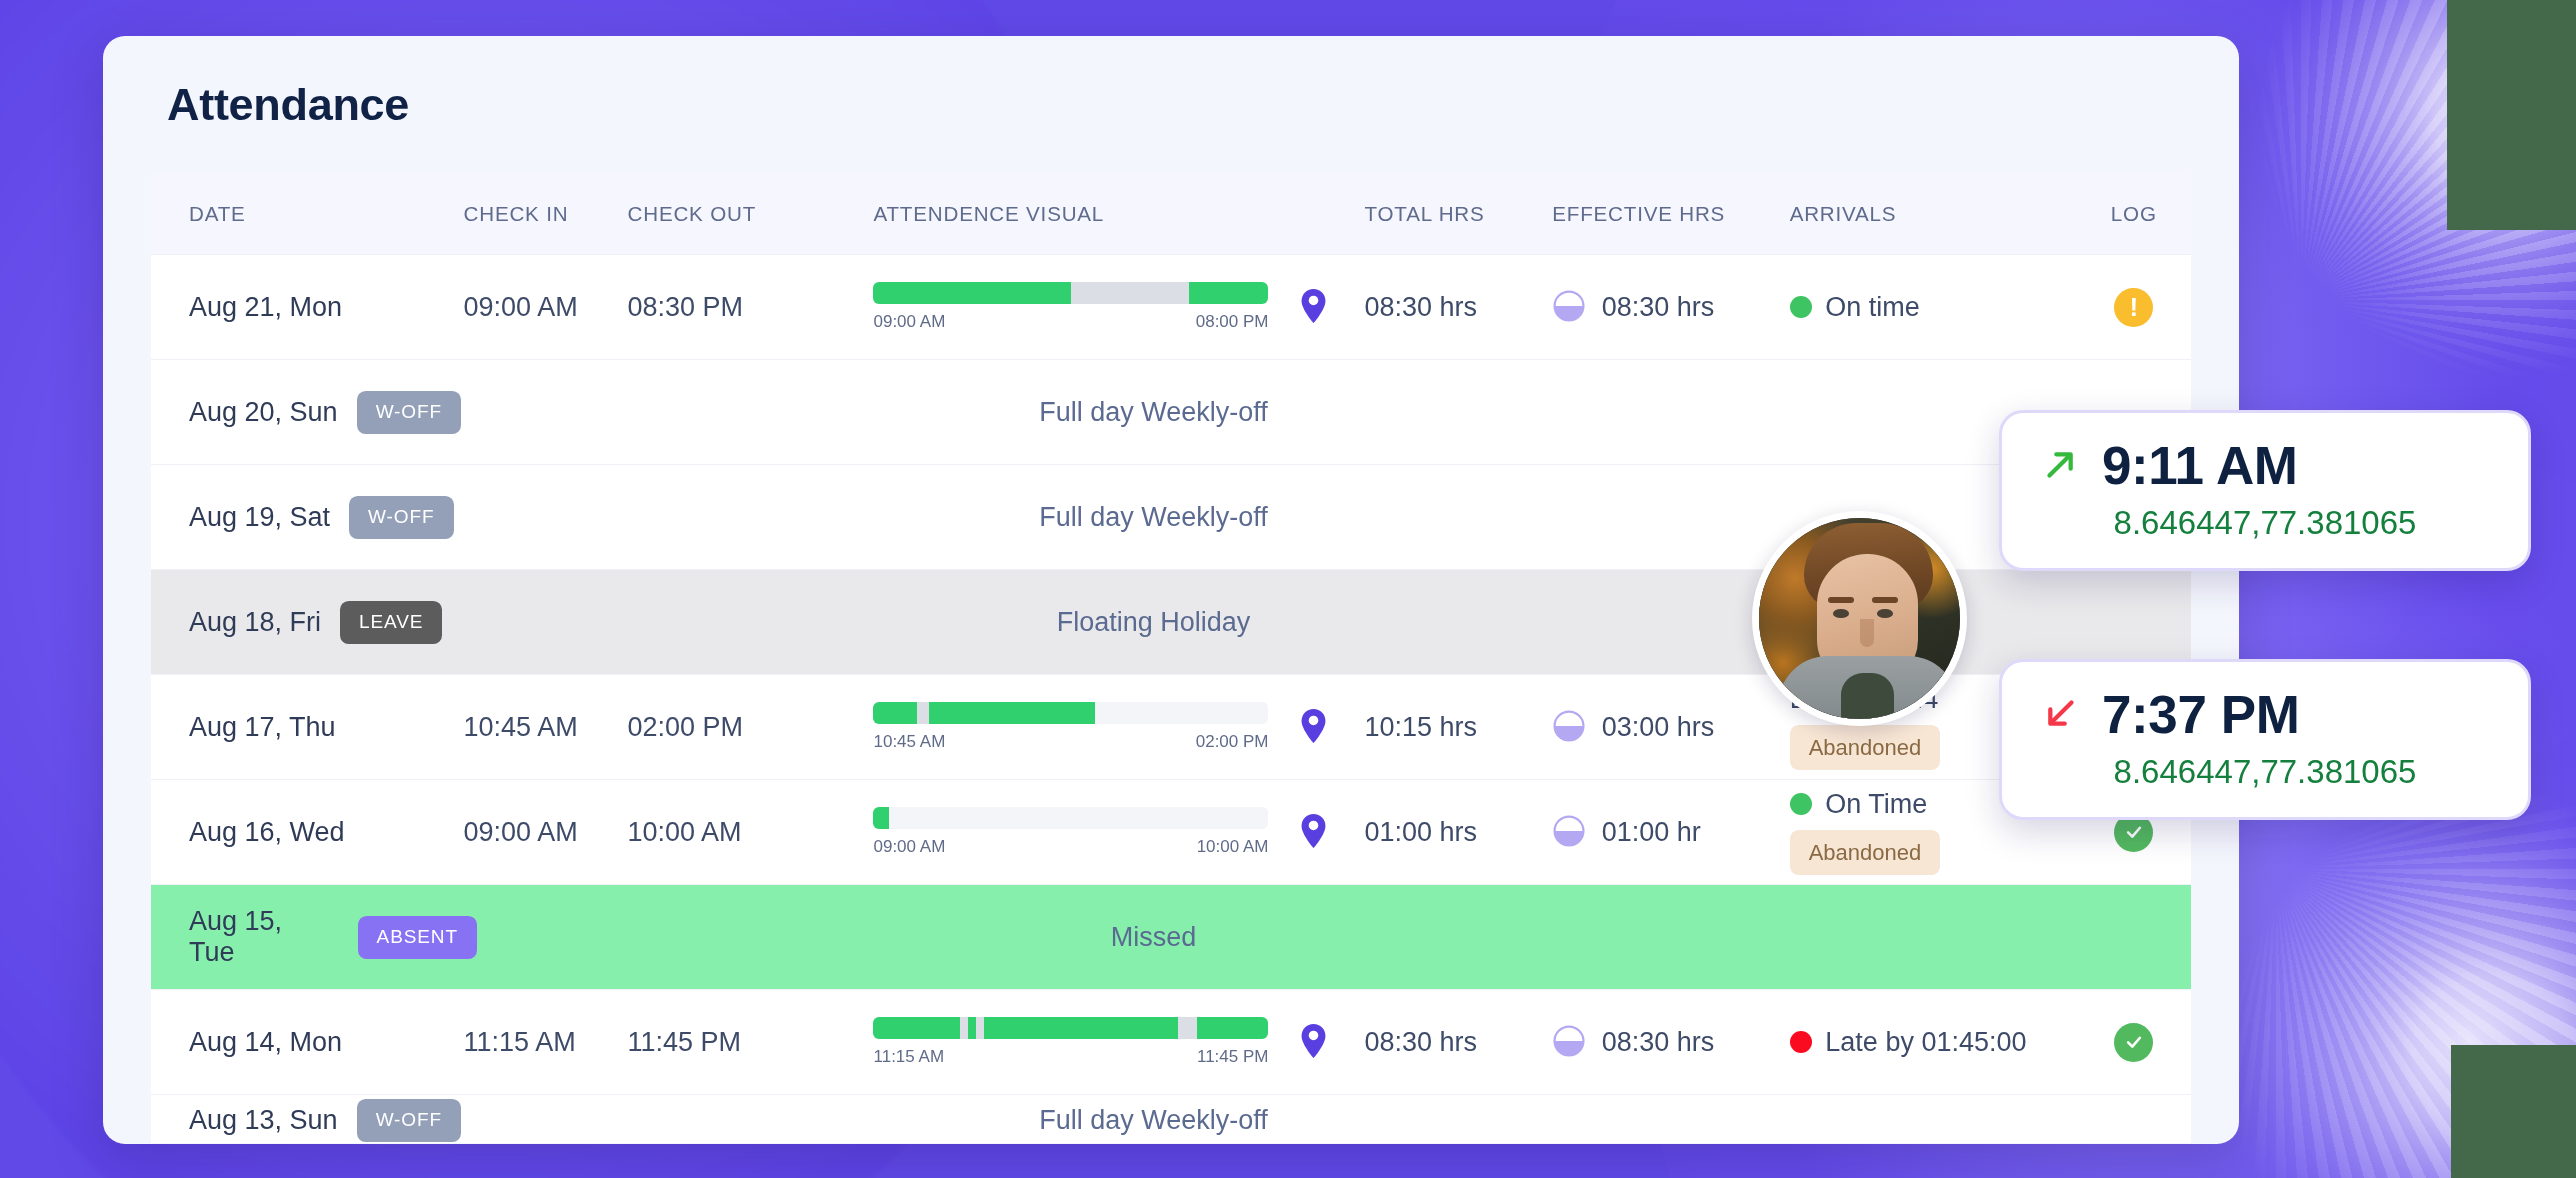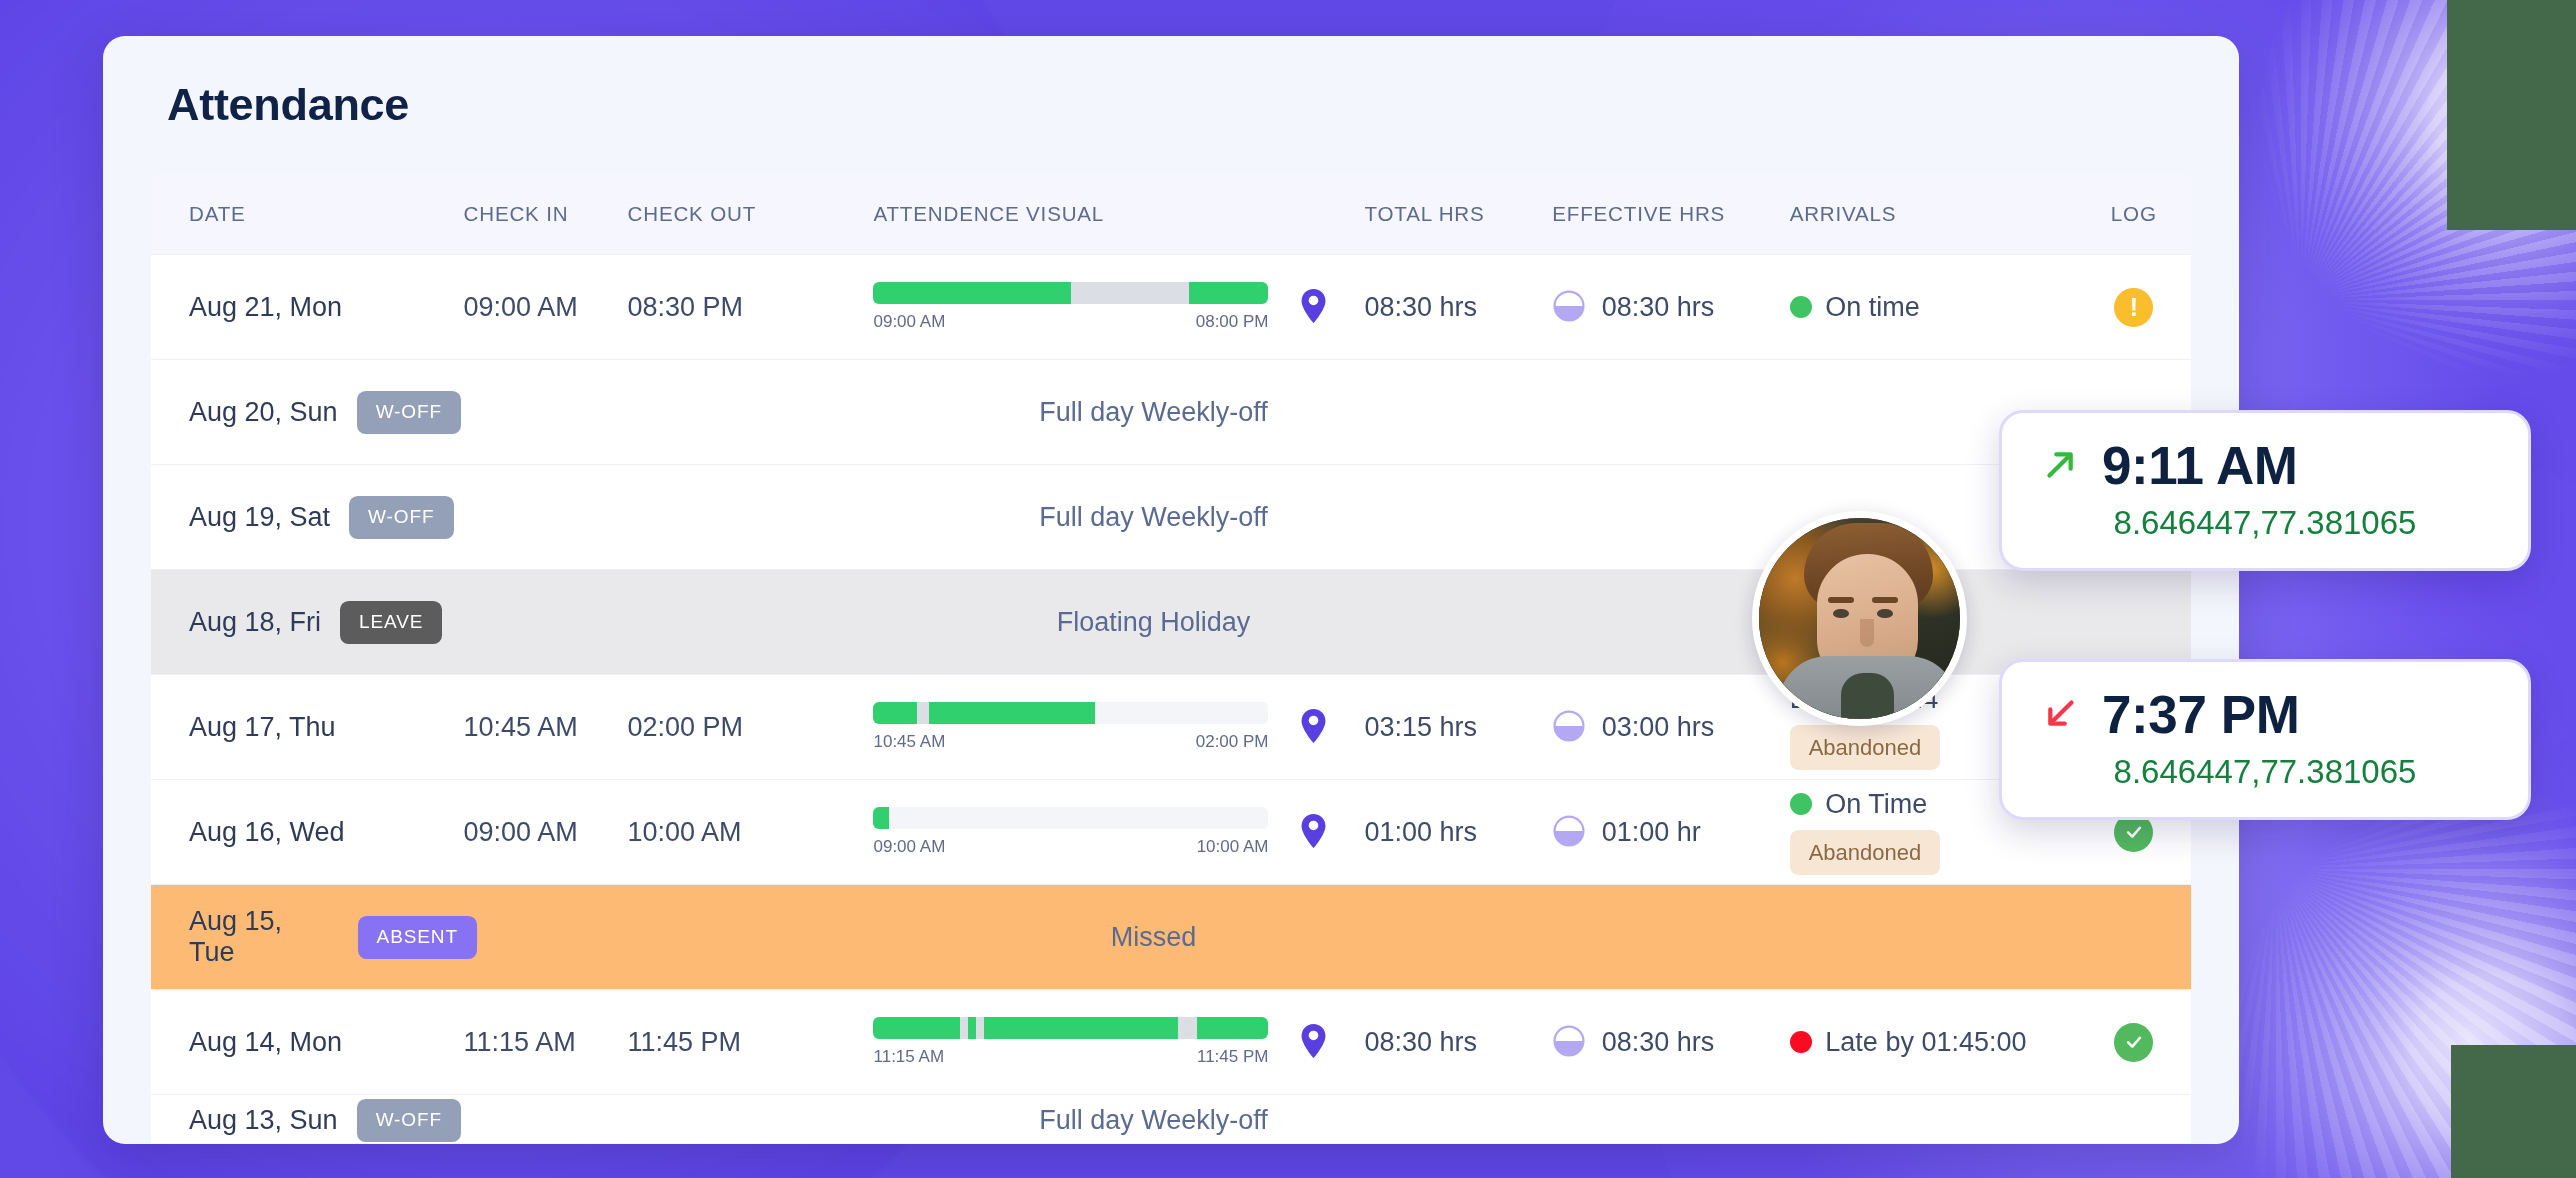--- a/index.html
+++ b/index.html
@@ -150,21 +150,21 @@
   }
 
   .row {
     display: flex;
     align-items: center;
     min-height: 105px;
     border-bottom: 0.9px solid #f0f1f7;
     position: relative;
   }
   .row.alt-gray { background: #e9e9eb; align-items: center; }
-  .row.alt-light { background: #fdba74; }
+  .row.alt-light { background: #86efac; }
   .row.last-cut { min-height: 50px; border-bottom: none; }
 
   
   .c-date   { width: 326px; padding-left: 38px; display:flex; align-items:center; gap: 19px; }
   .c-in     { width: 172px; }
   .c-out    { width: 258px; }
   .c-visual { width: 515px; display:flex; align-items:center; gap: 31px; }
   .c-total  { width: 197px; }
   .c-eff    { width: 249px; display:flex; align-items:center; gap: 15.5px; }
   .c-arr    { width: 301px; }
@@ -474,21 +474,21 @@
               <div class="bar-labels">
                 <span>10:45 AM</span>
                 <span>02:00 PM</span>
               </div>
             </div>
             <span class="pin"><svg width="29" height="38" viewBox="0 0 34 44" fill="none">
                 <path d="M17 2 C9 2 3 8 3 16 c0 10 14 26 14 26 s14-16 14-26 c0-8-6-14-14-14z" fill="#5a3fe0"></path>
                 <circle cx="17" cy="15.5" r="5.6" fill="#ffffff"></circle>
               </svg></span>
           </div>
-          <div class="c-total cell-text">03:15 hrs</div>
+          <div class="c-total cell-text">10:15 hrs</div>
           <div class="c-eff">
             <span class="donut"><svg width="34" height="34" viewBox="0 0 40 40">
                 <circle cx="20" cy="20" r="17" fill="#ffffff" stroke="#b5a8f2" stroke-width="2.6"></circle>
                 <path d="M3 20 a17 17 0 0 0 34 0 z" fill="#b5a8f2"></path>
               </svg></span>
             <span class="cell-text">03:00 hrs</span>
           </div>
           <div class="c-arr">
             <div class="arr-line">
               <span class="arr-text">Late by 01:4</span>

